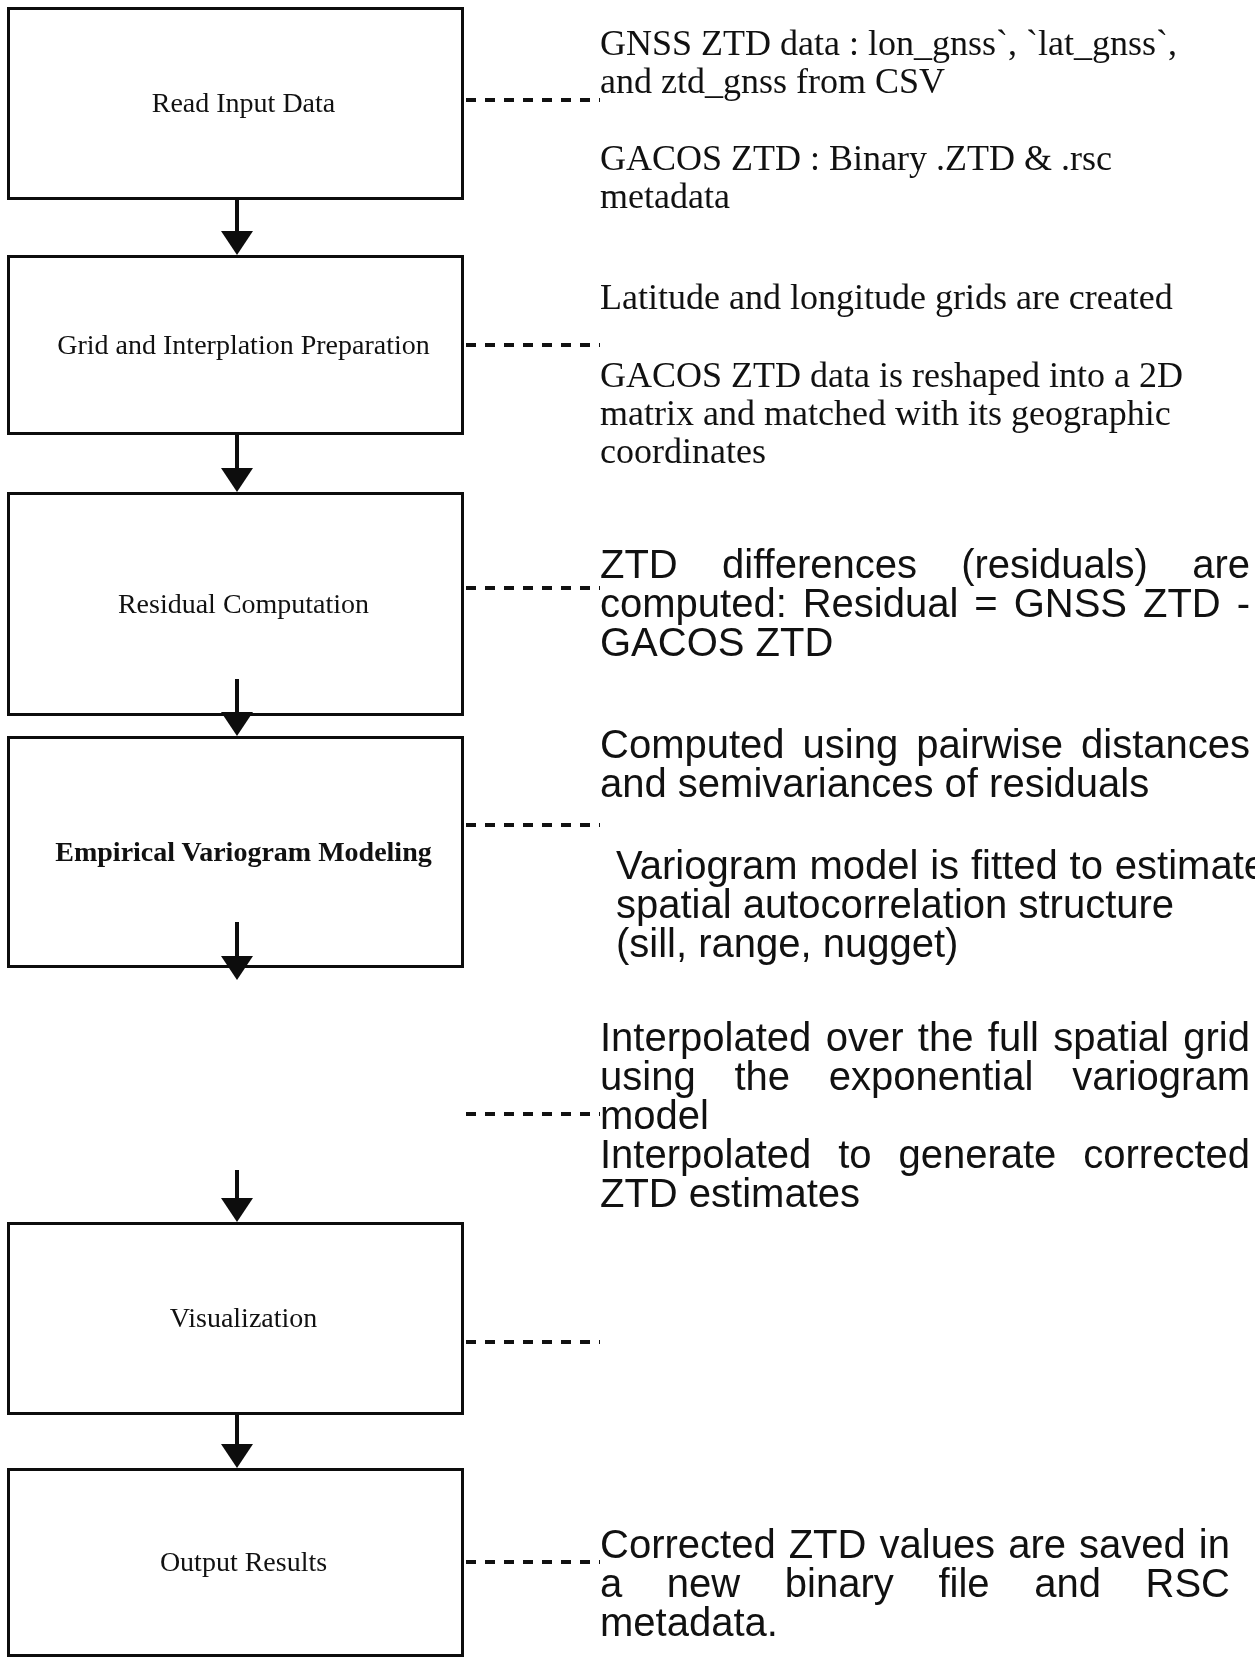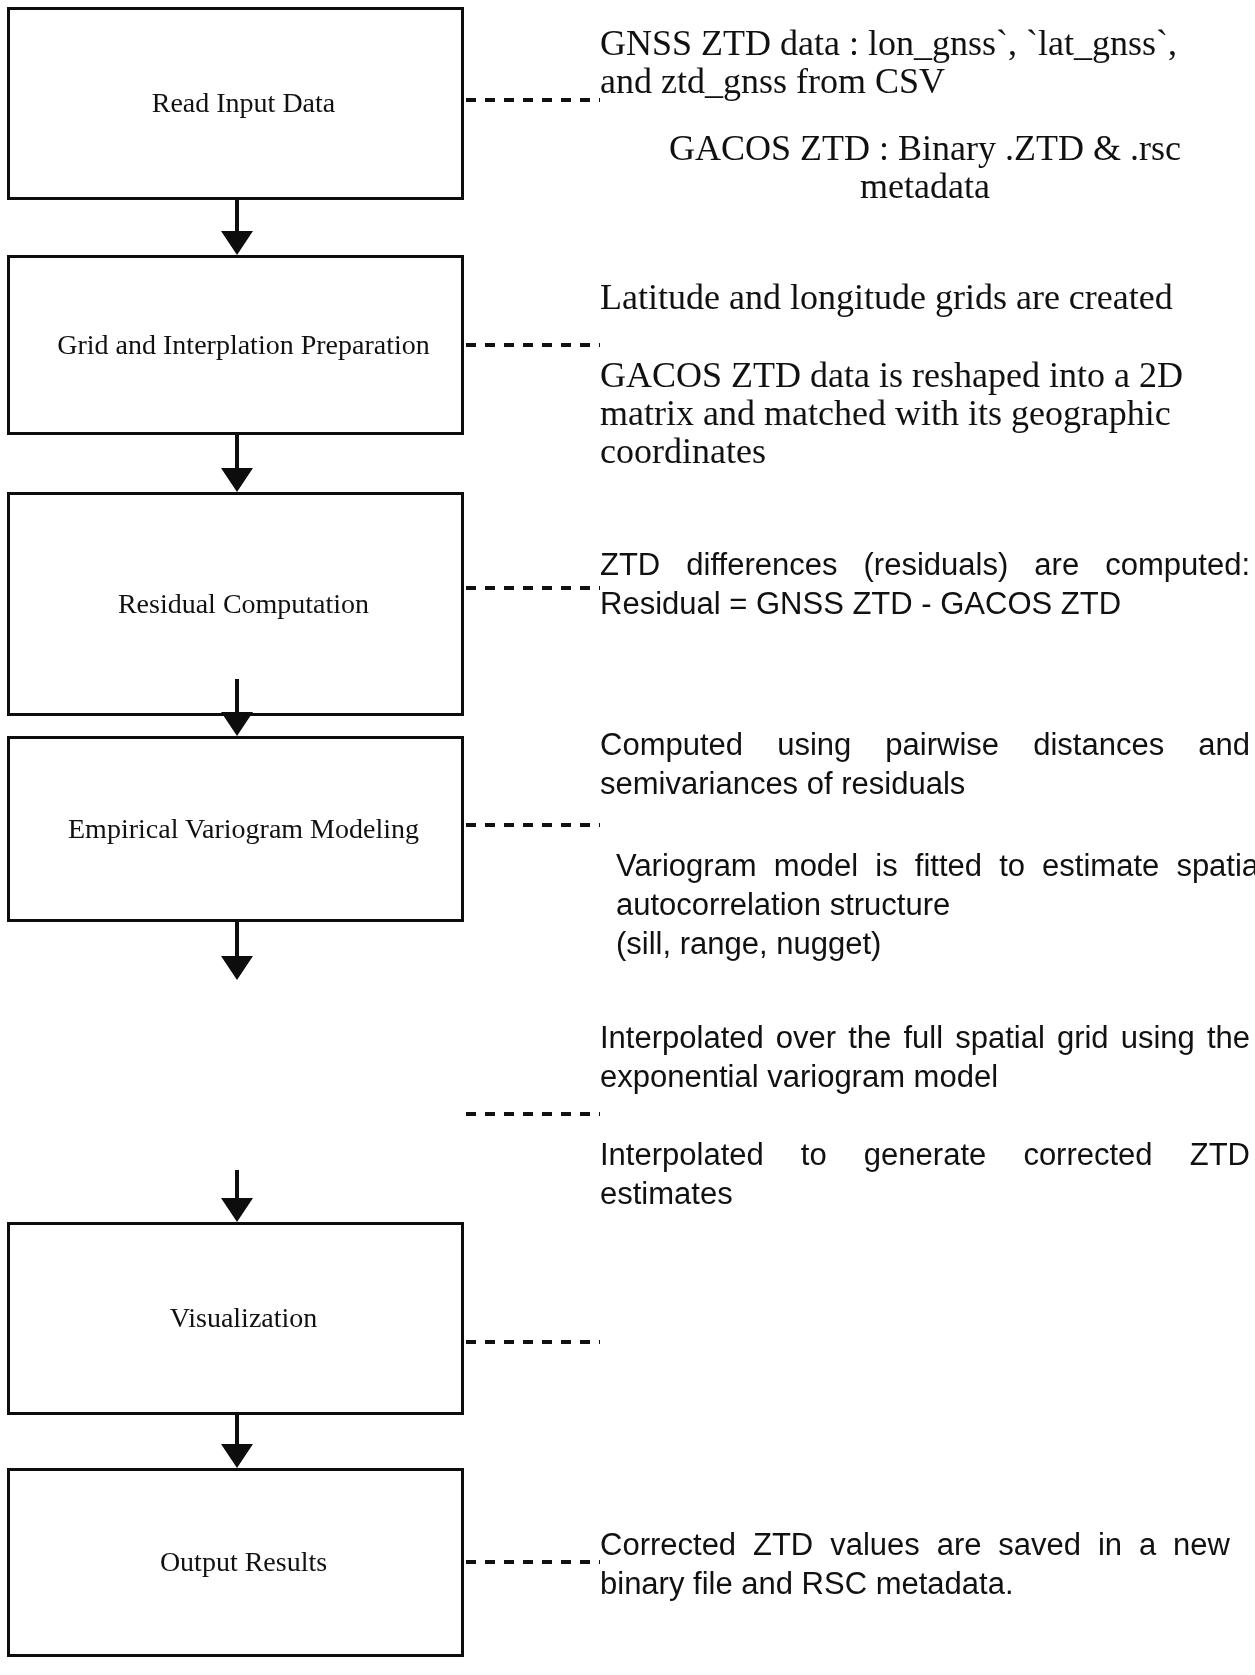--- a/index.html
+++ b/index.html
@@ -49,42 +49,42 @@
     color:#111111;
     white-space:pre-line;
   }
   .note.serif{
     font-family:"Liberation Serif","DejaVu Serif",serif;
     font-size:36px;line-height:38px;
     text-align:left;
   }
   .note.sans{
     font-family:"Liberation Sans","DejaVu Sans",sans-serif;
-    font-size:31px;line-height:39px;
+    font-size:40px;line-height:39px;
     text-align:justify;
     text-align-last:left;
   }
   .w620{width:620px;}
   .w630{width:630px;}
 </style>
 </head>
 <body>
 
 <div id="canvas">
 
   <div class="flow-box" style="top:7px;height:193px;">
     <div class="label">Read Input Data</div>
   </div>
   <div class="flow-box" style="top:255px;height:180px;">
     <div class="label">Grid and Interplation Preparation</div>
   </div>
   <div class="flow-box" style="top:492px;height:224px;">
     <div class="label">Residual Computation</div>
   </div>
-  <div class="flow-box" style="top:736px;height:186px;">
+  <div class="flow-box" style="top:736px;height:232px;font-weight:bold;">
     <div class="label">Empirical Variogram Modeling</div>
   </div>
   <div class="flow-box" style="top:1222px;height:193px;">
     <div class="label">Visualization</div>
   </div>
   <div class="flow-box" style="top:1468px;height:189px;">
     <div class="label">Output Results</div>
   </div>
 
   <div class="arrow" style="top:200px;height:55px;">
@@ -115,21 +115,21 @@
   <div class="dash-connector" style="top:98px;"></div>
   <div class="dash-connector" style="top:343px;"></div>
   <div class="dash-connector" style="top:586px;"></div>
   <div class="dash-connector" style="top:823px;"></div>
   <div class="dash-connector" style="top:1112px;"></div>
   <div class="dash-connector" style="top:1340px;"></div>
   <div class="dash-connector" style="top:1560px;"></div>
 
   <div class="note serif" style="top:24px;">GNSS ZTD data : lon_gnss`, `lat_gnss`,
 and ztd_gnss from CSV</div>
-  <div class="note serif" style="top:129px;text-align:center;">GACOS ZTD :  Binary .ZTD &amp; .rsc metadata</div>
+  <div class="note serif" style="top:139px;">GACOS ZTD :  Binary .ZTD &amp; .rsc metadata</div>
 
   <div class="note serif" style="top:278px;">Latitude and longitude grids are created</div>
   <div class="note serif" style="top:356px;">GACOS ZTD data is reshaped into a 2D matrix and matched with its geographic coordinates</div>
 
   <div class="note sans" style="top:545px;">ZTD differences (residuals) are computed: Residual = GNSS ZTD - GACOS ZTD</div>
 
   <div class="note sans" style="top:725px;">Computed using pairwise distances and semivariances of residuals</div>
   <div class="note sans" style="top:846px;margin-left:16px;">Variogram model is fitted to estimate spatial autocorrelation structure
 (sill, range, nugget)</div>
 

